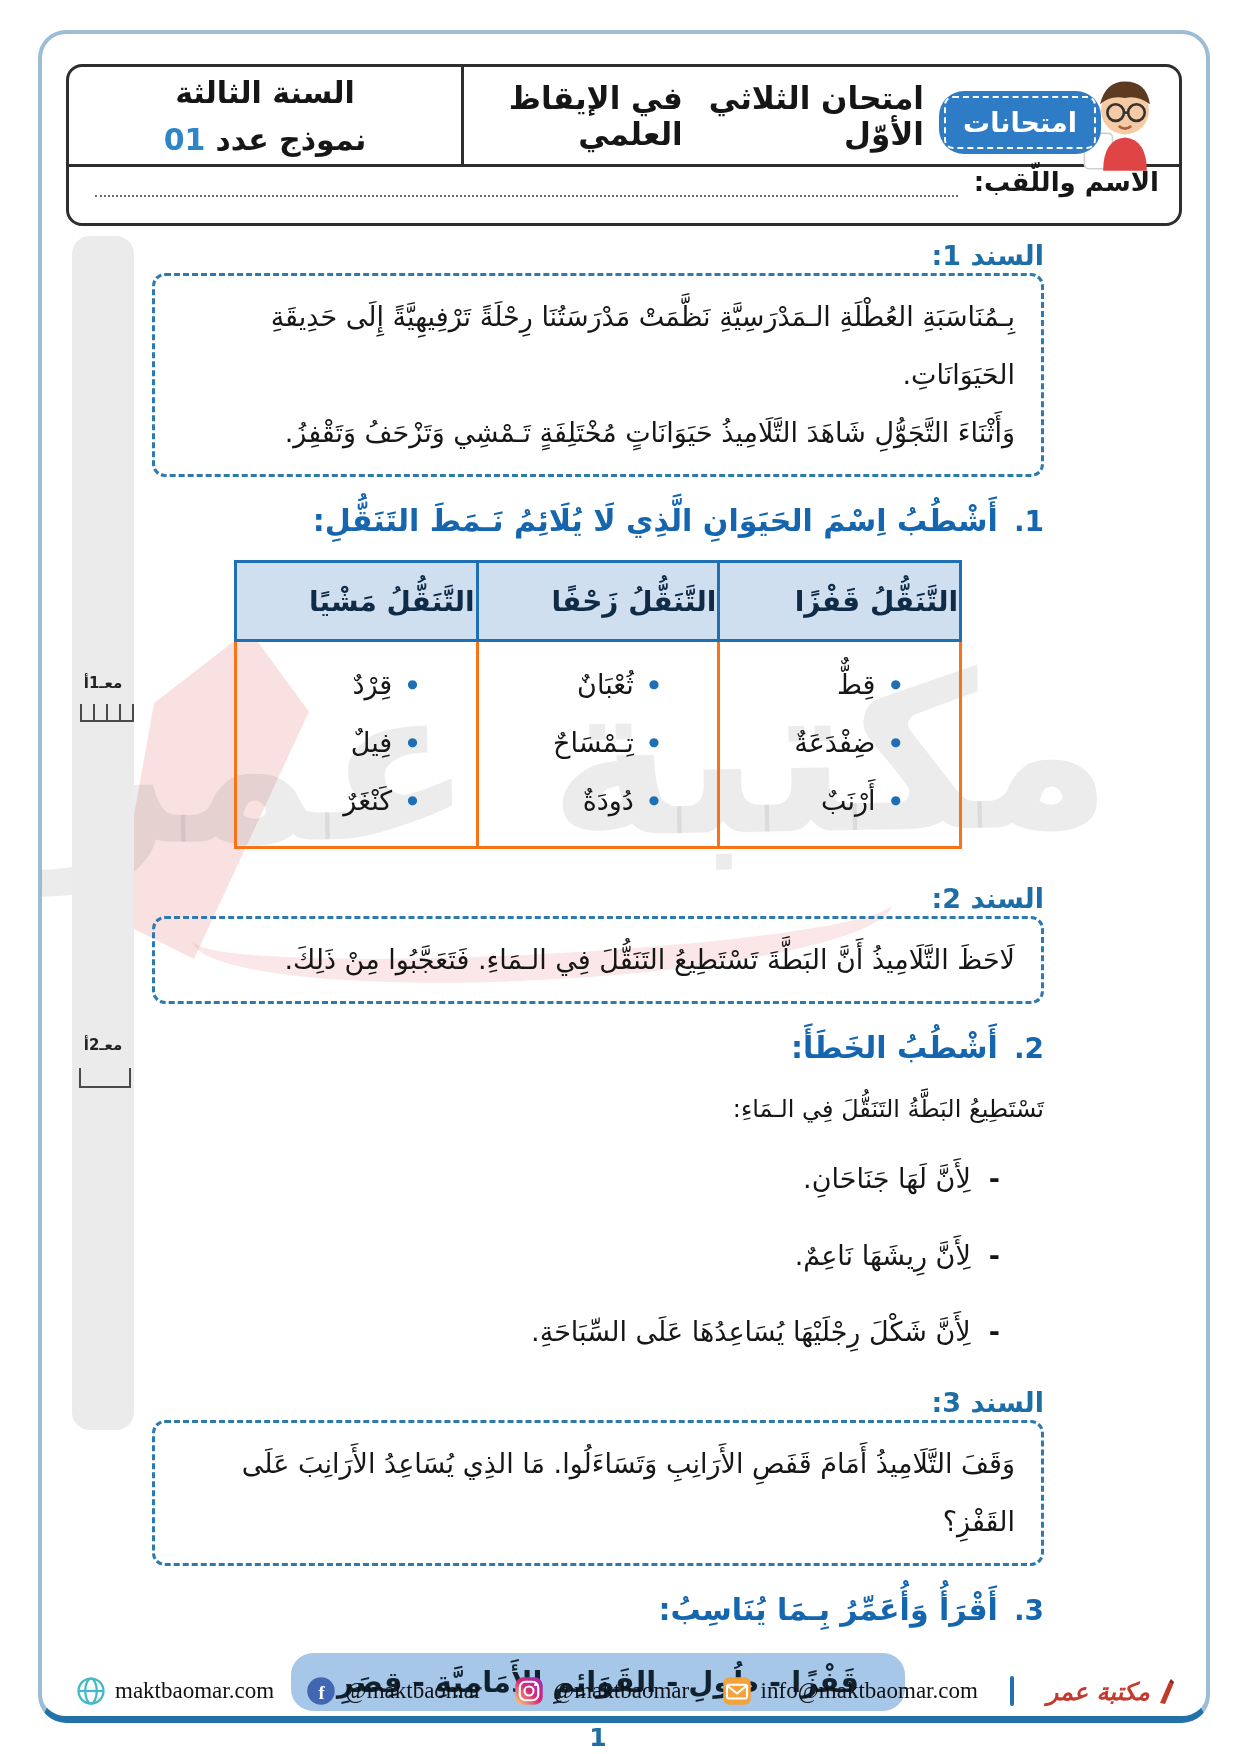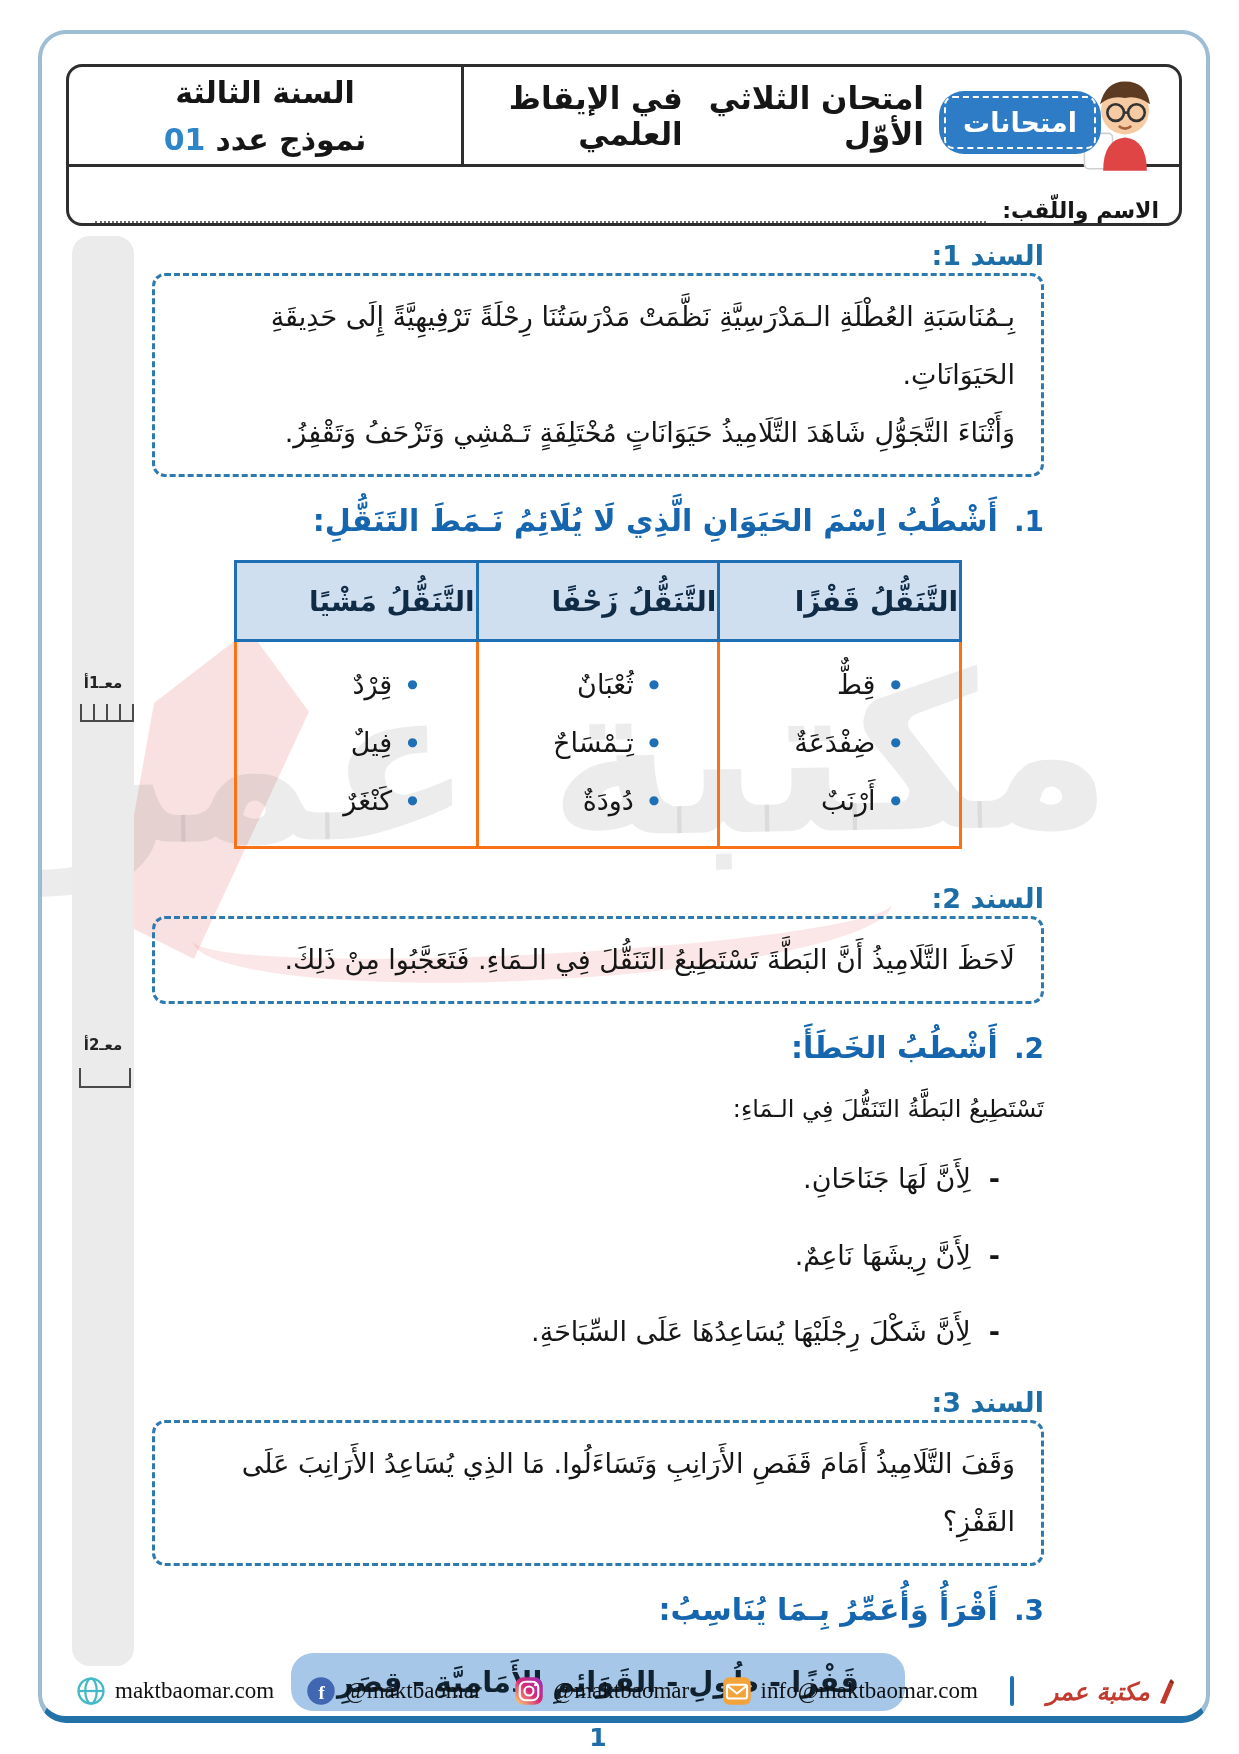--- a/index.html
+++ b/index.html
@@ -17,26 +17,26 @@
          padding:16px 24px;color:#fff;font-weight:bold;font-size:27px;}
   .badge::before{content:"";position:absolute;inset:5px;border:2.5px dashed #fff;border-radius:9px;}
   .badge span{position:relative;}
   .character{position:absolute;right:4px;top:4px;z-index:1;}
   .title-cell{flex:1;display:flex;flex-direction:row;justify-content:center;align-items:center;gap:10px;
               font-weight:bold;font-size:31px;}
   .class-cell{width:392px;border-right:3px solid #2e2e2e;display:flex;flex-direction:column;
               justify-content:center;align-items:center;gap:12px;font-weight:bold;font-size:30px;}
   .model-line{display:flex;gap:10px;}
   .model-number{color:#2e86c8;}
-  .name-row{height:56px;border-top:3px solid #2e2e2e;display:flex;align-items:flex-end;padding:0 20px;
-            font-weight:bold;font-size:22px;}
+  .name-row{height:56px;border-top:3px solid #2e2e2e;display:flex;align-items:flex-start;padding:0 20px;
+            font-weight:bold;font-size:26px;}
   .dotted{flex:1;border-bottom:2.5px dotted #6d6d6d;margin:14px 16px 0 6px;height:14px;}
 
   
-  .strip{position:absolute;left:30px;top:202px;width:62px;height:1430px;background:#ebebeb;border-radius:18px;}
+  .strip{position:absolute;left:30px;top:202px;width:62px;height:1194px;background:#ebebeb;border-radius:18px;}
   .mark{position:absolute;left:0;width:100%;text-align:center;font-size:15px;font-weight:bold;color:#222;direction:rtl;}
   .mark1{top:438px;}
   .mark2{top:800px;}
   .score-grid{position:absolute;left:8px;top:468px;width:50px;height:16px;display:flex;
               border:2px solid #4a4a4a;border-top:none;}
   .score-grid i{flex:1;border-left:2px solid #4a4a4a;}
   .score-grid i:first-child{border-left:none;}
   .score-box{position:absolute;left:7px;top:832px;width:48px;height:18px;border:2px solid #4a4a4a;border-top:none;}
 
   

